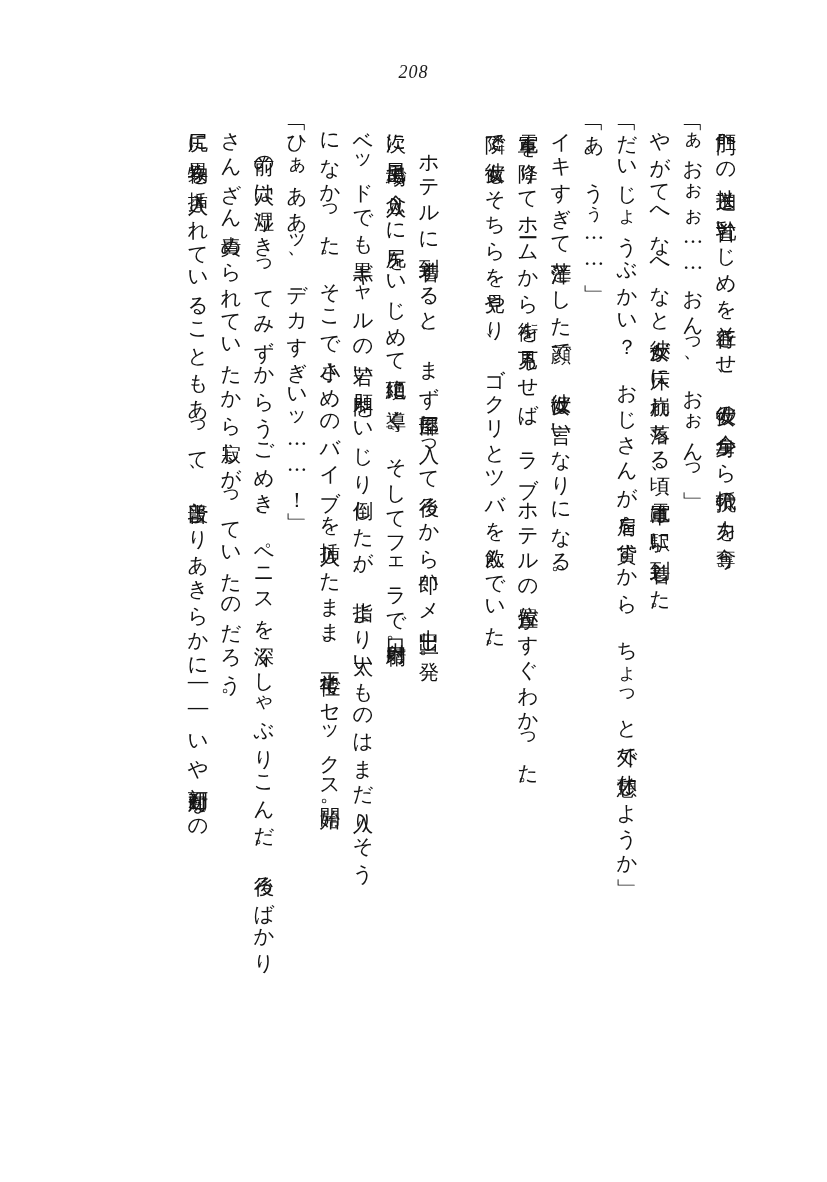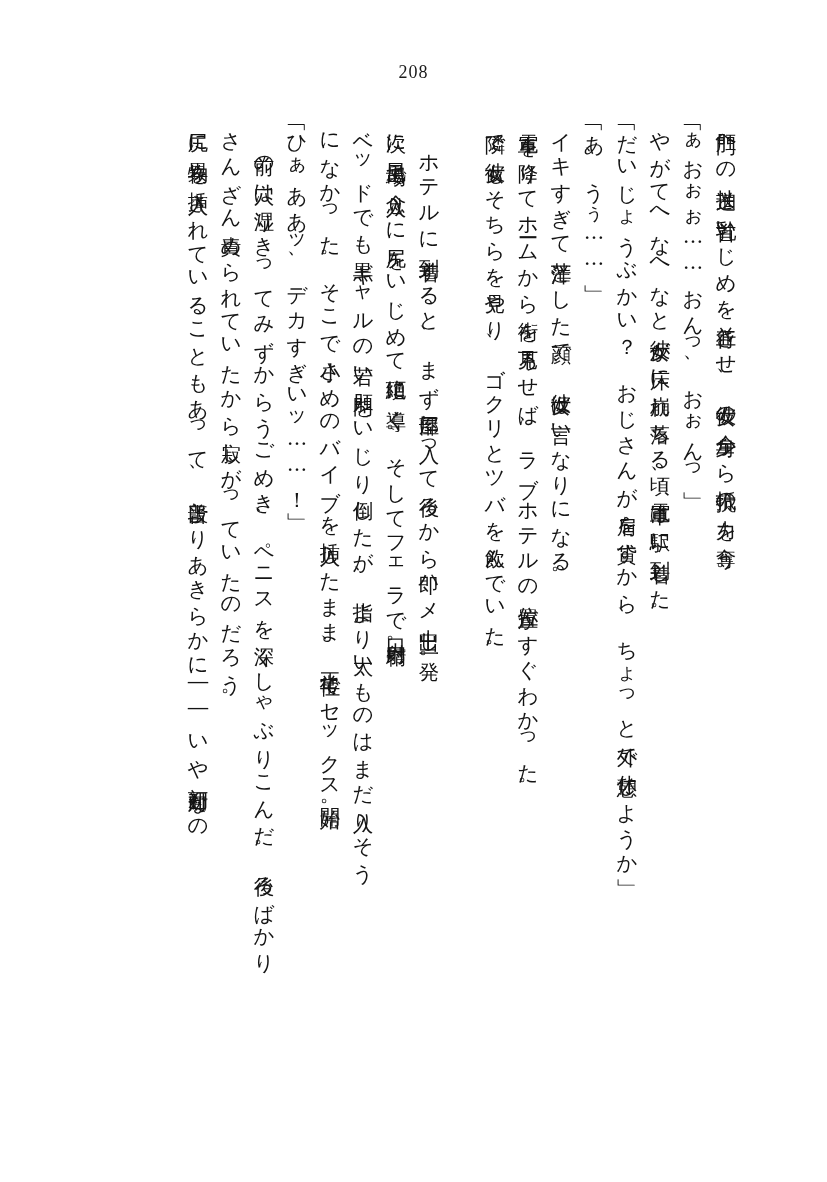--- a/index.html
+++ b/index.html
@@ -15,20 +15,21 @@
     overflow: hidden;
     font-family: "Liberation Serif", "DejaVu Serif", serif;
     color: #111111;
   }
   .page-number {
     position: absolute;
     top: 62px;
     left: 0;
     right: 0;
     text-align: center;
+    font-style: italic;
     font-size: 18px;
     letter-spacing: 1px;
     color: #1a1a1a;
     font-family: "Liberation Serif", "DejaVu Serif", serif;
   }
   .body-text {
     position: absolute;
     top: 118px;
     left: 96px;
     width: 640px;

